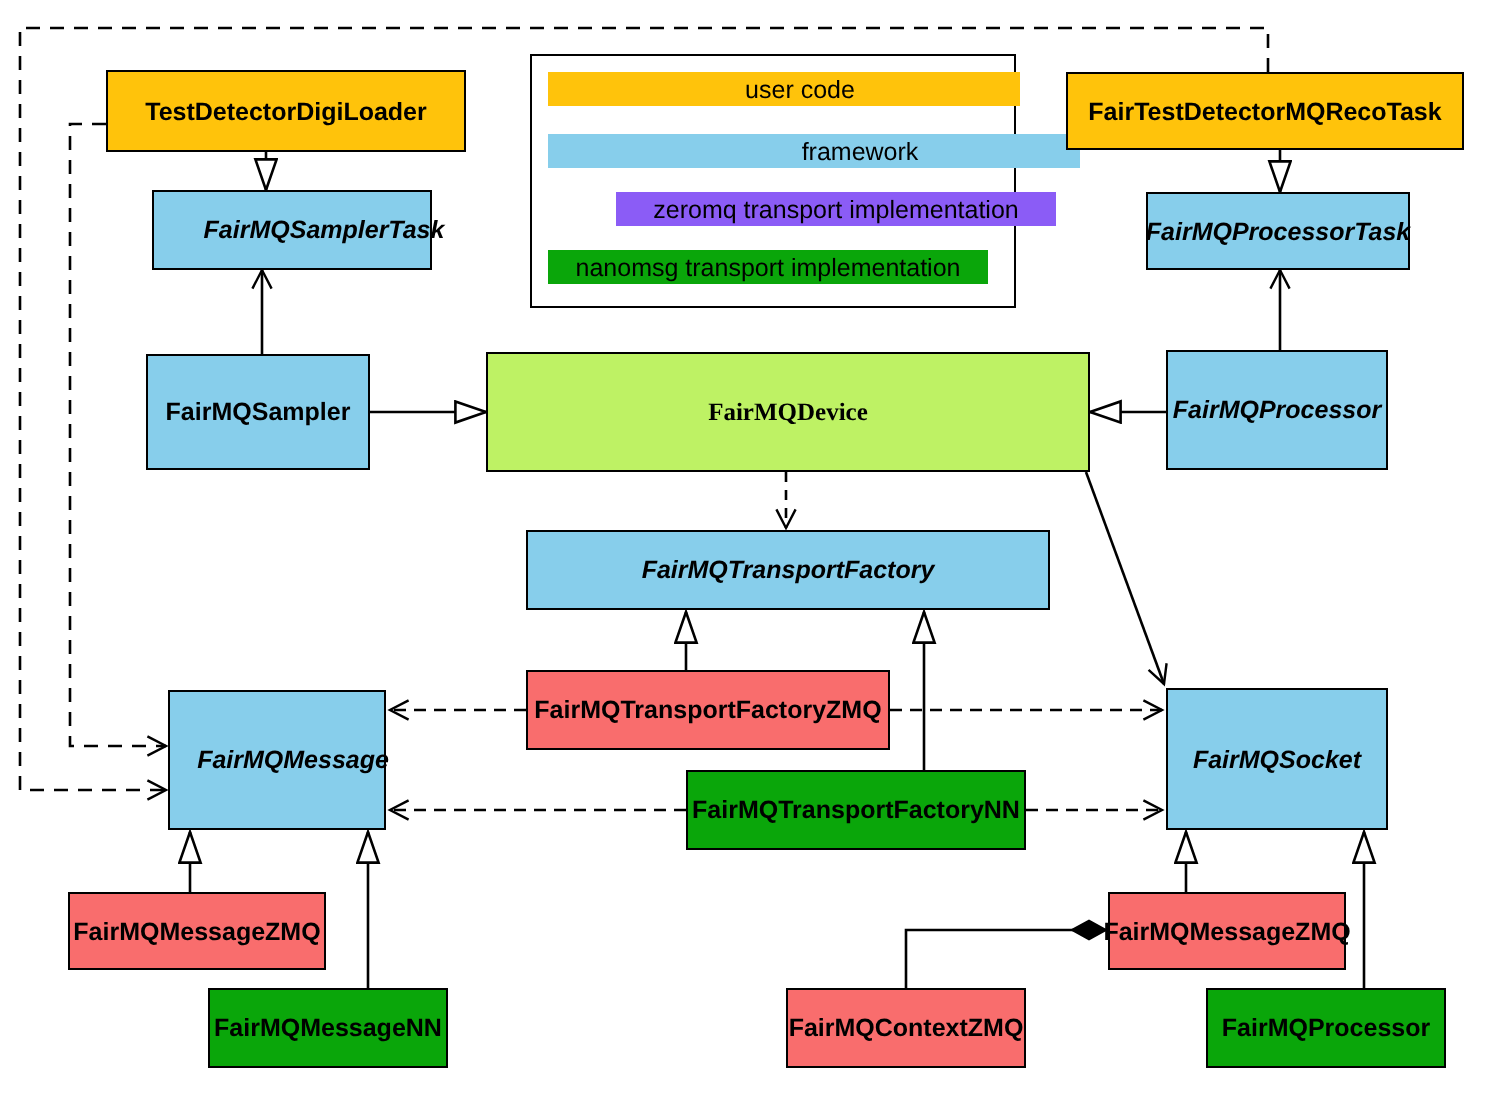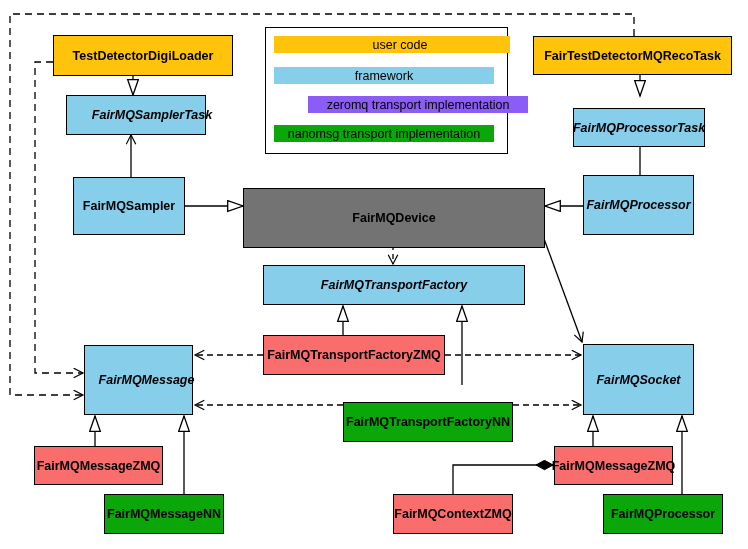--- a/index.html
+++ b/index.html
@@ -87,43 +87,43 @@
       <path d="M453,494 L453,465 L553,465" marker-end="url(#diamond)"></path>
 
       <path d="M53,62 L35,62 L35,373 L83,373" stroke-dasharray="7,5" marker-end="url(#vee)"></path>
 
       <path d="M634,36 L634,14 L10,14 L10,395 L83,395" stroke-dasharray="7,5" marker-end="url(#vee)"></path>
     </g>
   </svg>
 
   <div class="legend-box"></div>
   <div class="lbar" style="top: 36px; background: rgb(255, 195, 11); padding-left: 16px;">user code</div>
-  <div class="lbar" style="top: 67px; background: rgb(135, 206, 235);">framework</div>
+  <div class="lbar" style="top: 67px; background: rgb(135, 206, 235); padding-left: 46px;">framework</div>
   <div class="lbar" style="top: 96px; background: #8b5cf6; margin-left: 34px;">zeromq transport implementation</div>
   <div class="lbar" style="top: 125px; background: rgb(10, 166, 10);">nanomsg transport implementation</div>
 
   <div class="node" style="left: 53px; top: 35px; width: 180px; height: 41px; background: rgb(255, 195, 11);">TestDetectorDigiLoader</div>
 
   <div class="node" style="left: 533px; top: 36px; width: 199px; height: 39px; background: rgb(255, 195, 11);">FairTestDetectorMQRecoTask</div>
 
-  <div class="node abstract" style="left: 66px; top: 95px; width: 140px; height: 40px; background: rgb(135, 206, 235); padding-left: 32px;">FairMQSamplerTask</div>
+  <div class="node abstract" style="left: 76px; top: 95px; width: 140px; height: 40px; background: rgb(135, 206, 235); padding-left: 32px;">FairMQSamplerTask</div>
 
-  <div class="node abstract" style="left: 573px; top: 96px; width: 132px; height: 39px; background: rgb(135, 206, 235); margin-top: 12px;">FairMQProcessorTask</div>
+  <div class="node abstract" style="left: 573px; top: 96px; width: 132px; height: 39px; background: rgb(135, 206, 235);">FairMQProcessorTask</div>
 
   <div class="node" style="left: 73px; top: 177px; width: 112px; height: 58px; background: rgb(135, 206, 235);">FairMQSampler</div>
 
-  <div class="node" style="left: 243px; top: 188px; width: 302px; height: 60px; background: #737373;">FairMQDevice</div>
+  <div class="node" style="left: 243px; top: 176px; width: 302px; height: 60px; background: #bef264; font-family: Liberation Serif, serif;">FairMQDevice</div>
 
   <div class="node" style="left: 583px; top: 175px; width: 111px; height: 60px; background: rgb(135, 206, 235); font-style: italic;">FairMQProcessor</div>
 
   <div class="node abstract" style="left: 263px; top: 265px; width: 262px; height: 40px; background: rgb(135, 206, 235);">FairMQTransportFactory</div>
 
   <div class="node" style="left: 263px; top: 335px; width: 182px; height: 40px; background: rgb(249, 109, 109);">FairMQTransportFactoryZMQ</div>
 
-  <div class="node" style="left: 343px; top: 385px; width: 170px; height: 40px; background: rgb(10, 166, 10); margin-top: 17px;">FairMQTransportFactoryNN</div>
+  <div class="node" style="left: 343px; top: 385px; width: 170px; height: 40px; background: rgb(10, 166, 10);">FairMQTransportFactoryNN</div>
 
   <div class="node abstract" style="left: 84px; top: 345px; width: 109px; height: 70px; background: rgb(135, 206, 235); padding-left: 16px;">FairMQMessage</div>
 
   <div class="node abstract" style="left: 583px; top: 344px; width: 111px; height: 71px; background: rgb(135, 206, 235);">FairMQSocket</div>
 
   <div class="node" style="left: 34px; top: 446px; width: 129px; height: 39px; background: rgb(249, 109, 109);">FairMQMessageZMQ</div>
 
   <div class="node" style="left: 104px; top: 494px; width: 120px; height: 40px; background: rgb(10, 166, 10);">FairMQMessageNN</div>
 
   <div class="node" style="left: 393px; top: 494px; width: 120px; height: 40px; background: rgb(249, 109, 109);">FairMQContextZMQ</div>

